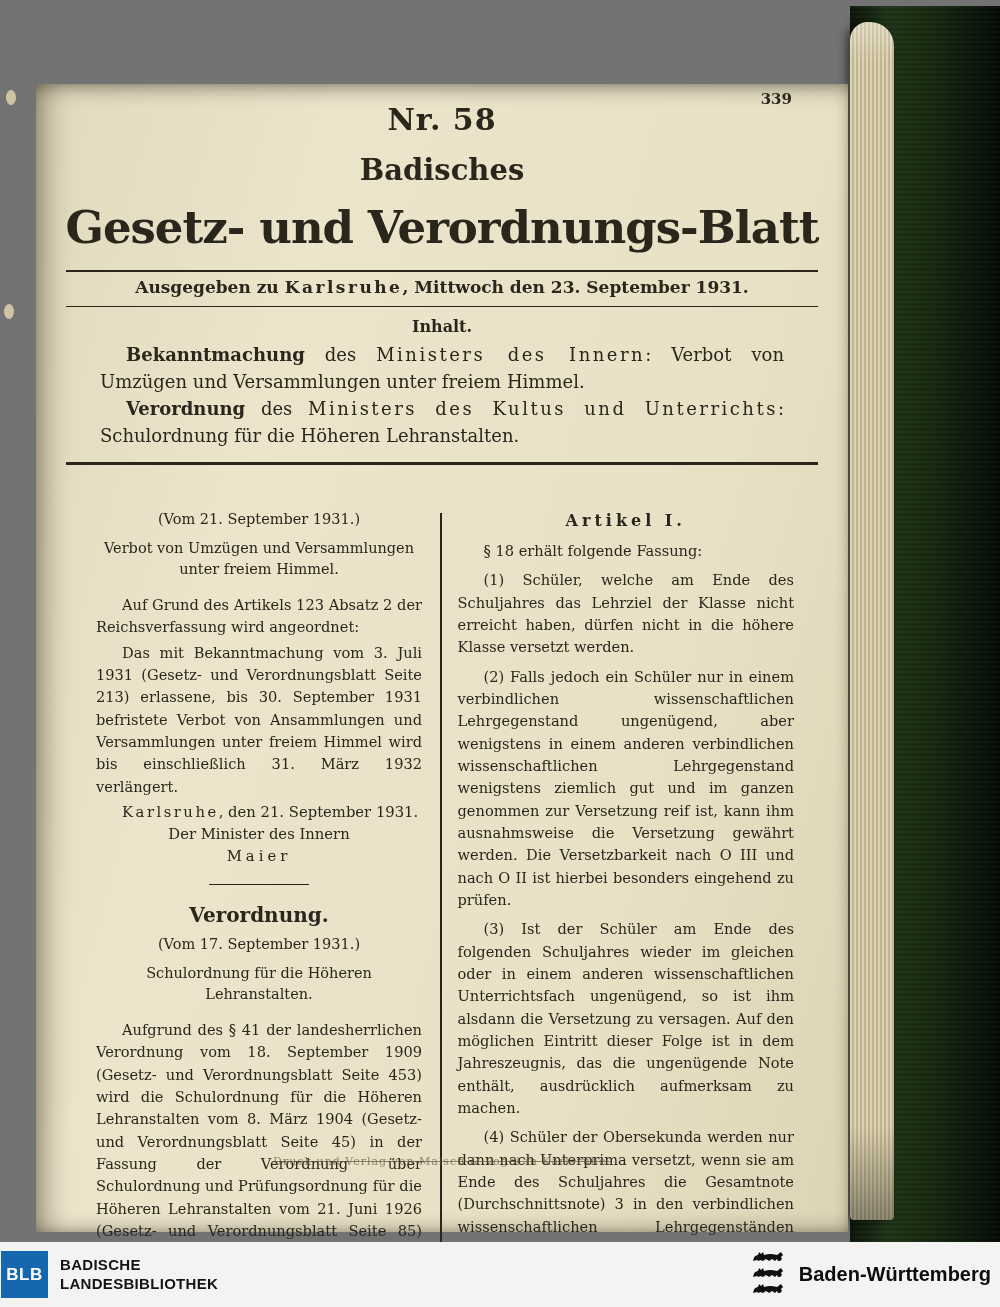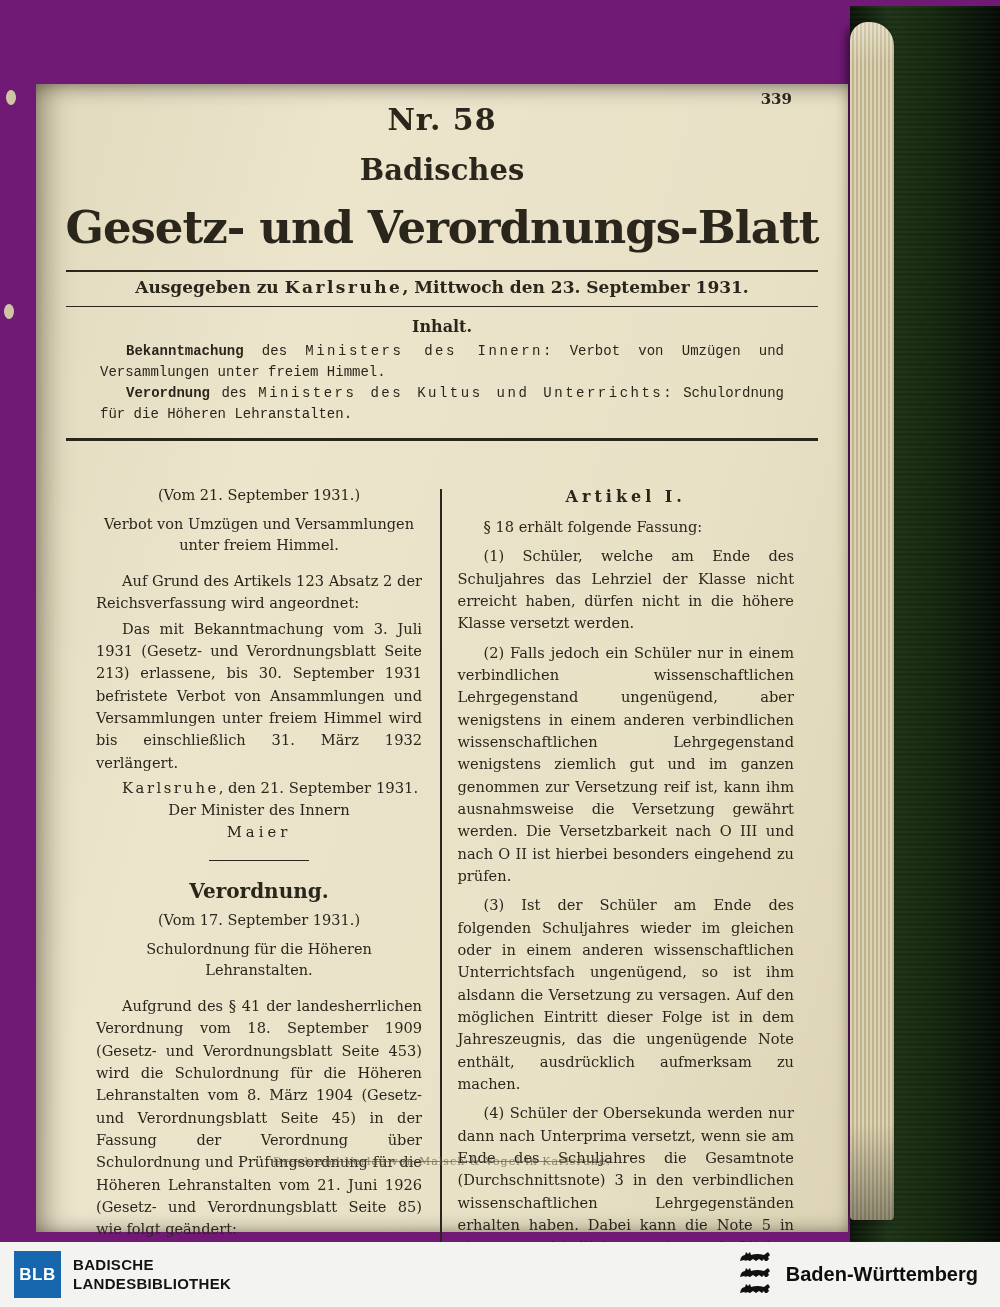--- a/index.html
+++ b/index.html
@@ -1,18 +1,18 @@
 <!DOCTYPE html>
 <html><head>
 <meta charset="utf-8">
 <style>
   * { margin:0; padding:0; box-sizing:border-box; }
   html,body { width:1000px; height:1307px; }
   body { background:#0a0a0a; font-family:"DejaVu Serif", serif; }
-  .viewport { position:relative; width:1000px; height:1307px; overflow:hidden; background:#701a75; }
+  .viewport { position:relative; width:1000px; height:1307px; overflow:hidden; background:#737373; }
 
   
   .binding {
     position:absolute; top:6px; right:0; width:150px; height:1236px;
     background:
       repeating-linear-gradient(to bottom, rgba(255,255,255,.025) 0 2px, rgba(0,0,0,.05) 2px 5px),
       linear-gradient(to right, #0c150a, #1e3418 25%, #16290f 55%, #0a130a 88%, #050a05);
   }
   
   .page-stack {
@@ -48,21 +48,21 @@
   .rule { border:0; border-top:2px solid #2b261c; margin:16px 30px 0; }
   .rule-mid { border-top-width:1.5px; margin-top:9px; }
   .rule-thick { border-top-width:3px; margin-top:13px; }
 
   .dateline { margin-top:5px; text-align:center; font-size:17px; font-weight:bold; }
   .sp  { letter-spacing:2.5px; }
   .sp-wide { letter-spacing:4px; }
 
   .inhalt { margin:10px 64px 0; }
   .inhalt-head { text-align:center; font-size:16px; font-weight:bold; margin-bottom:5px; }
-  .inhalt-item { font-size:14px; line-height:1.5; text-align:justify; text-indent:26px;font-family:Liberation Mono, monospace; }
+  .inhalt-item { font-size:18px; line-height:1.5; text-align:justify; text-indent:26px; }
 
   .columns { display:flex; margin:46px 54px 0 60px; align-items:stretch; }
   .col { width:326px; }
   .col-right { flex:1; }
   .colrule { width:1.5px; background:#2b261c; margin:2px 16px 0 18px; }
 
   .sec-head { text-align:center; font-size:20px; font-weight:bold; margin-bottom:9px; }
   .sec-head-art { text-align:center; font-size:16px; font-weight:bold; letter-spacing:4px; margin-bottom:10px; }
   .sec-date { text-align:center; font-size:14.5px; margin-bottom:11px; }
   .sec-sub  { text-align:center; font-size:14.5px; line-height:1.45; margin:0 6px 14px; }
@@ -75,21 +75,21 @@
   .imprint {
     position:absolute; bottom:64px; left:0; width:100%;
     text-align:center; font-size:11px; letter-spacing:1px;
     color:rgba(90,80,55,.65); text-decoration:line-through; filter:blur(.4px);
   }
 
   
   .footer {
     position:absolute; left:0; bottom:0; width:1000px; height:65px;
     background:#f3f3f1; display:flex; align-items:center; justify-content:space-between;
-    padding:0 14px; font-family:"Liberation Sans", sans-serif;
+    padding:0 1px; font-family:"Liberation Sans", sans-serif;
   }
   .footer-left { display:flex; align-items:center; }
   .blb-logo {
     width:47px; height:47px; background:#1767af; color:#fff;
     display:flex; align-items:center; justify-content:center;
     font-weight:bold; font-size:17px; letter-spacing:.5px;
   }
   .lib-name { margin-left:12px; font-weight:bold; font-size:15px; line-height:1.25; color:#141414; letter-spacing:.3px; }
   .footer-right { display:flex; align-items:center; gap:10px; margin-right:8px; }
   .bw-crest { display:block; }

